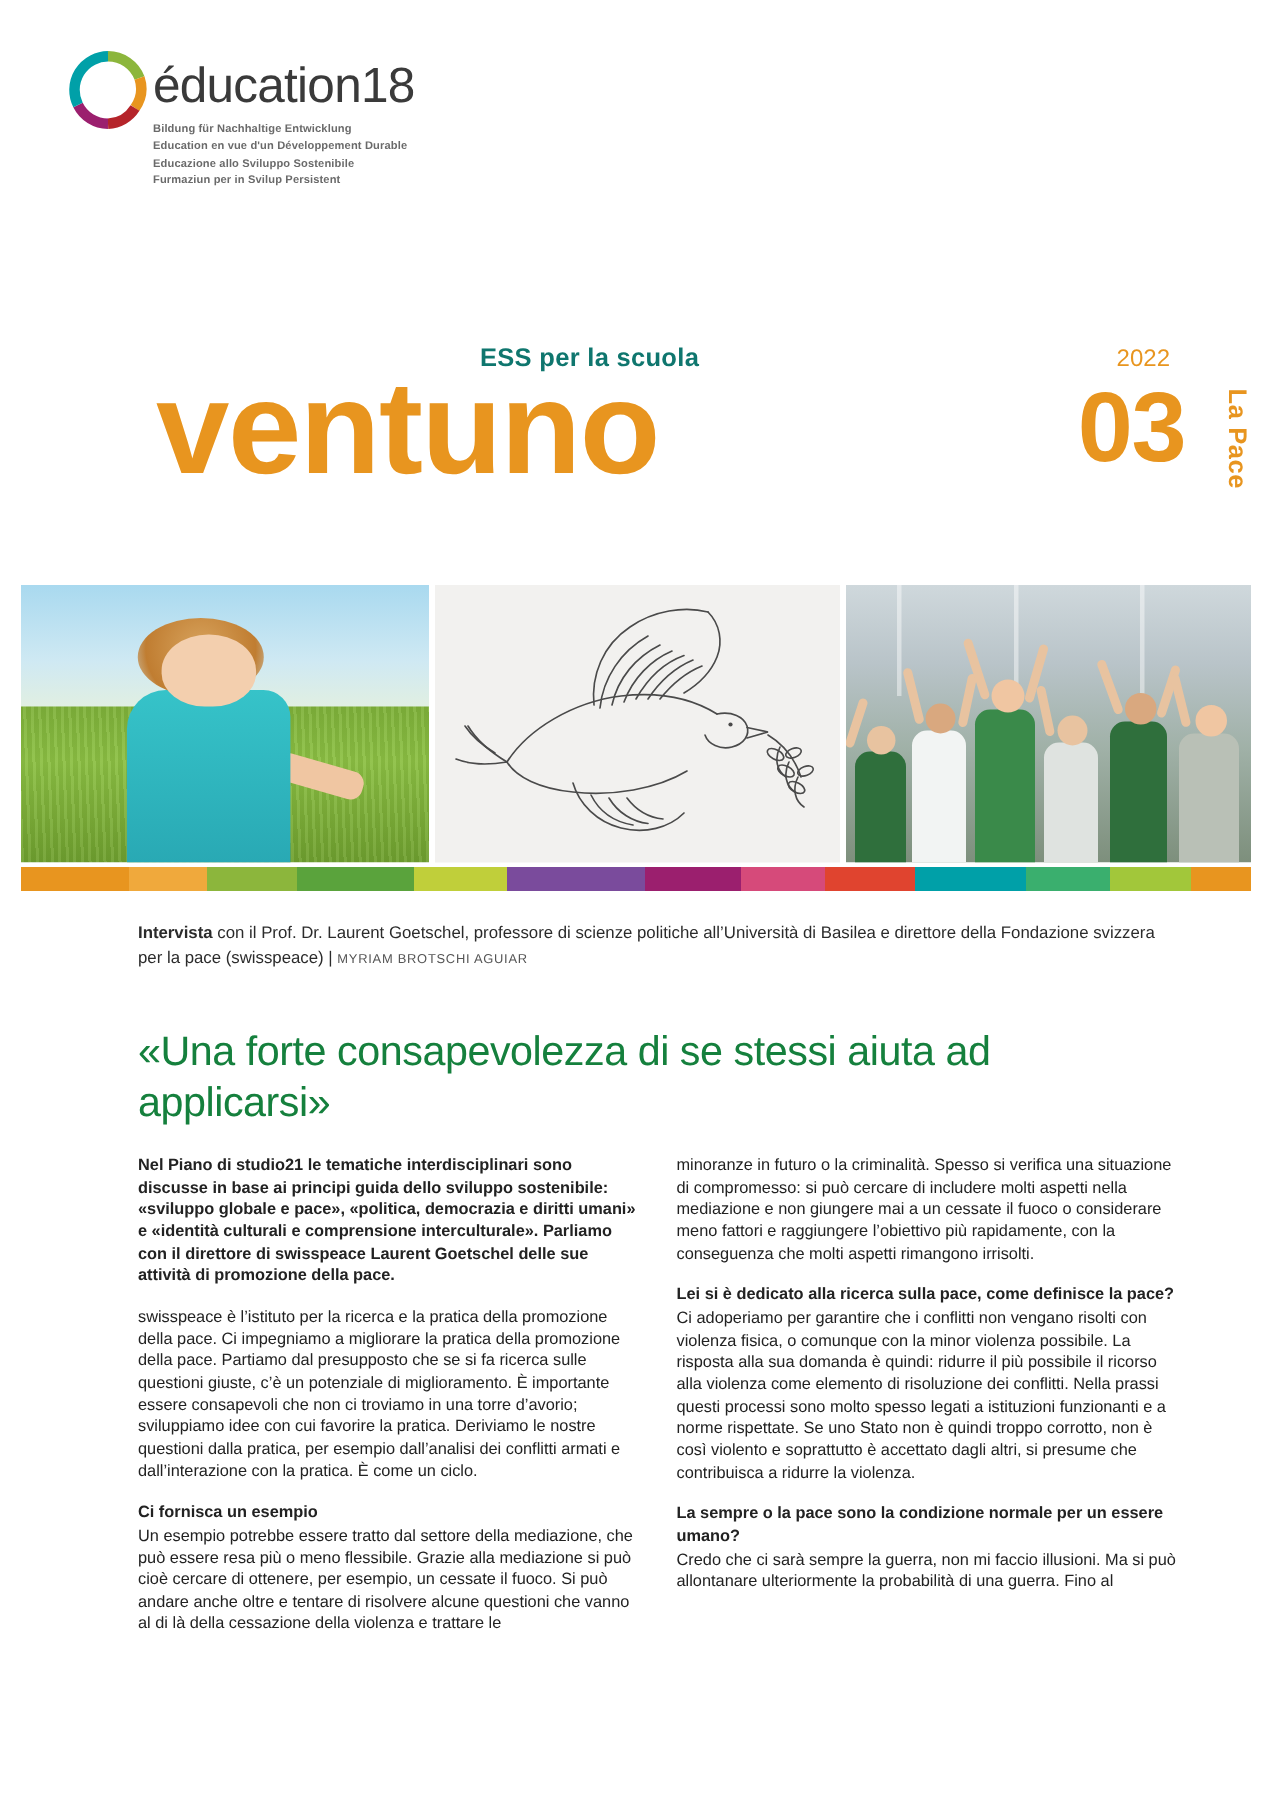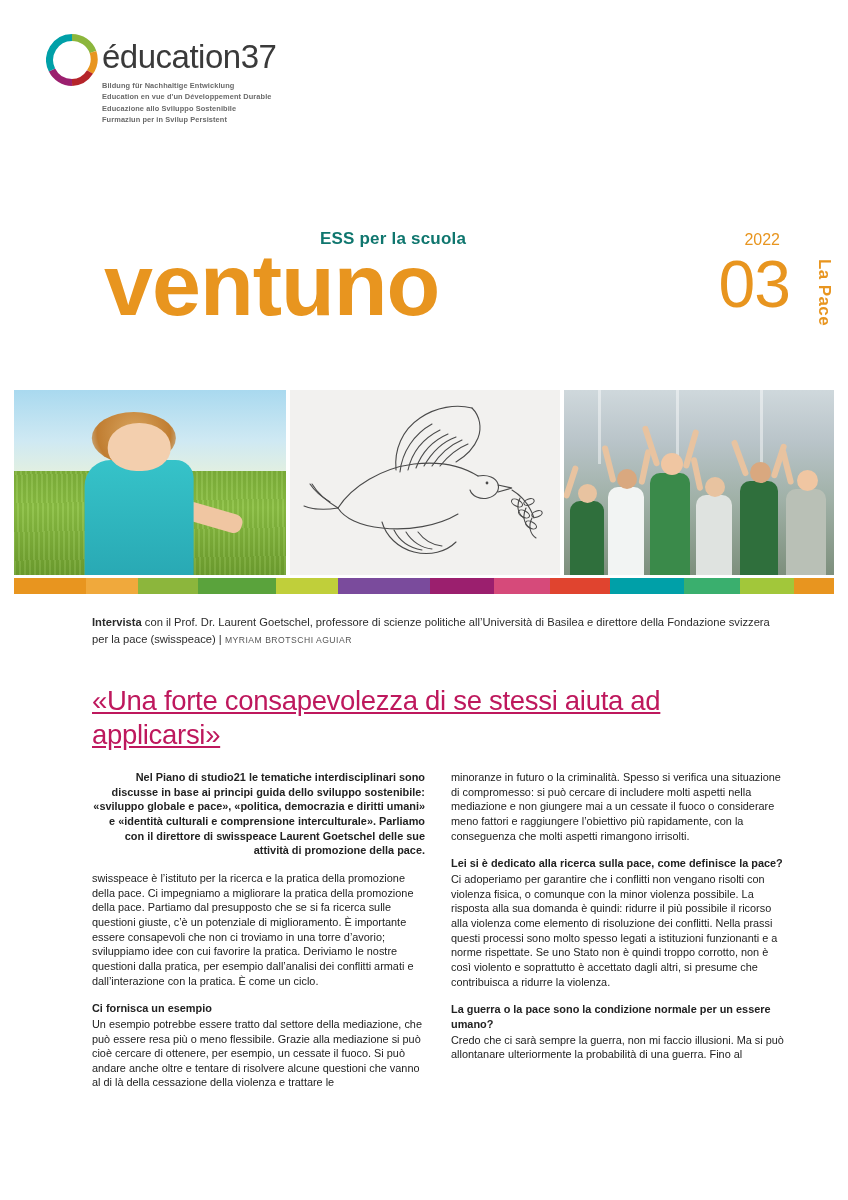--- a/index.html
+++ b/index.html
@@ -83,21 +83,21 @@
     color: #e8951f;
     font-weight: 400;
   }
   .issue-num {
     position: absolute;
     right: 58px;
     top: 36px;
     font-size: 66px;
     line-height: 1;
     color: #e8951f;
-    font-weight: 400;
+    font-weight: 700;
     letter-spacing: -1px;
   }
   .issue-topic {
     position: absolute;
     right: 14px;
     top: 44px;
     font-size: 17px;
     color: #e8951f;
     font-weight: 700;
     writing-mode: vertical-rl;
@@ -210,64 +210,63 @@
   }
 
   
   .headline {
     position: absolute;
     left: 92px;
     top: 666px;
     width: 700px;
     font-size: 27.5px;
     line-height: 1.21;
-    color: #be185d;
+    color: #15803d;
     font-weight: 400;
     letter-spacing: -0.3px;
-    text-decoration: underline;
   }
 
   
   .cols {
     position: absolute;
     left: 92px;
     top: 770px;
     width: 692px;
     height: 420px;
     display: flex;
     gap: 26px;
   }
   .col { width: 333px; }
   .col p {
     margin: 0 0 13px 0;
     font-size: 10.9px;
     line-height: 1.345;
     color: #222;
     text-align: left;
   }
-  .col p.lead { font-weight: 700; text-align: right; }
+  .col p.lead { font-weight: 700; }
   .col p.q { font-weight: 700; margin-bottom: 1px; }
 </style>
 </head>
 <body>
 
 <div class="logo-block">
   <div class="logo-mark">
     <svg width="52" height="52" viewBox="0 0 52 52">
       <g fill="none" stroke-width="7">
         <path d="M26 3.5 A22.5 22.5 0 0 1 47 18" stroke="#8cb63c"></path>
         <path d="M47 18 A22.5 22.5 0 0 1 44 38" stroke="#e8951f"></path>
         <path d="M44 38 A22.5 22.5 0 0 1 26 48.5" stroke="#b5242a"></path>
         <path d="M26 48.5 A22.5 22.5 0 0 1 6 36" stroke="#9b1f6e"></path>
         <path d="M6 36 A22.5 22.5 0 0 1 26 3.5" stroke="#00a0a8"></path>
       </g>
     </svg>
   </div>
   <div class="logo-text-wrap">
-    <div class="logo-word"><span>éducation</span><span class="num">37</span></div>
+    <div class="logo-word"><span>éducation</span><span class="num">18</span></div>
     <div class="logo-taglines">
       <div>Bildung für Nachhaltige Entwicklung</div>
       <div>Education en vue d'un Développement Durable</div>
       <div>Educazione allo Sviluppo Sostenibile</div>
       <div>Furmaziun per in Svilup Persistent</div>
     </div>
   </div>
 </div>
 
 <div class="masthead">
@@ -393,16 +392,16 @@
   <div class="col">
     <p class="lead">Nel Piano di studio21 le tematiche interdisciplinari sono discusse in base ai principi guida dello sviluppo sostenibile: «sviluppo globale e pace», «politica, democrazia e diritti umani» e «identità culturali e comprensione interculturale». Parliamo con il direttore di swisspeace Laurent Goetschel delle sue attività di promozione della pace.</p>
     <p>swisspeace è l’istituto per la ricerca e la pratica della promozione della pace. Ci impegniamo a migliorare la pratica della promozione della pace. Partiamo dal presupposto che se si fa ricerca sulle questioni giuste, c’è un potenziale di miglioramento. È importante essere consapevoli che non ci troviamo in una torre d’avorio; sviluppiamo idee con cui favorire la pratica. Deriviamo le nostre questioni dalla pratica, per esempio dall’analisi dei conflitti armati e dall’interazione con la pratica. È come un ciclo.</p>
     <p class="q">Ci fornisca un esempio</p>
     <p>Un esempio potrebbe essere tratto dal settore della mediazione, che può essere resa più o meno flessibile. Grazie alla mediazione si può cioè cercare di ottenere, per esempio, un cessate il fuoco. Si può andare anche oltre e tentare di risolvere alcune questioni che vanno al di là della cessazione della violenza e trattare le</p>
   </div>
   <div class="col">
     <p>minoranze in futuro o la criminalità. Spesso si verifica una situazione di compromesso: si può cercare di includere molti aspetti nella mediazione e non giungere mai a un cessate il fuoco o considerare meno fattori e raggiungere l’obiettivo più rapidamente, con la conseguenza che molti aspetti rimangono irrisolti.</p>
     <p class="q">Lei si è dedicato alla ricerca sulla pace, come definisce la pace?</p>
     <p>Ci adoperiamo per garantire che i conflitti non vengano risolti con violenza fisica, o comunque con la minor violenza possibile. La risposta alla sua domanda è quindi: ridurre il più possibile il ricorso alla violenza come elemento di risoluzione dei conflitti. Nella prassi questi processi sono molto spesso legati a istituzioni funzionanti e a norme rispettate. Se uno Stato non è quindi troppo corrotto, non è così violento e soprattutto è accettato dagli altri, si presume che contribuisca a ridurre la violenza.</p>
-    <p class="q">La guerra o la pace sono la condizione normale per un essere umano?</p>
+    <p class="q">La sempre o la pace sono la condizione normale per un essere umano?</p>
     <p>Credo che ci sarà sempre la guerra, non mi faccio illusioni. Ma si può allontanare ulteriormente la probabilità di una guerra. Fino al</p>
   </div>
 </div>
 
 </body></html>

